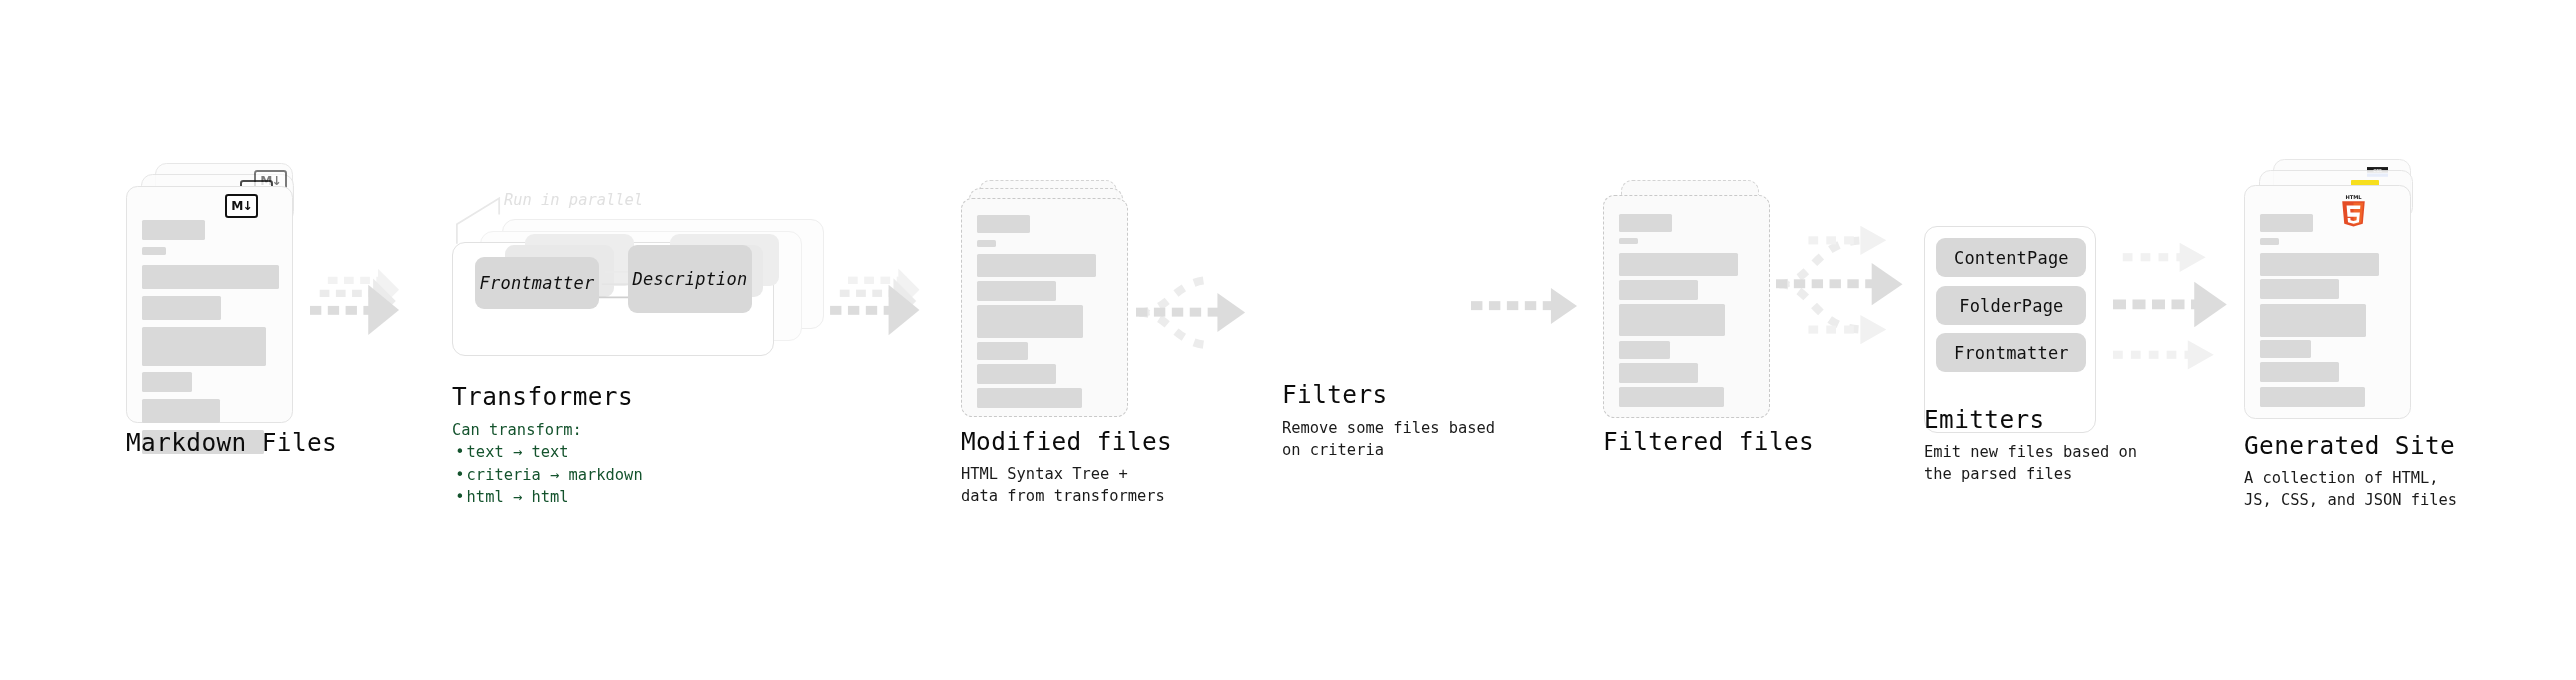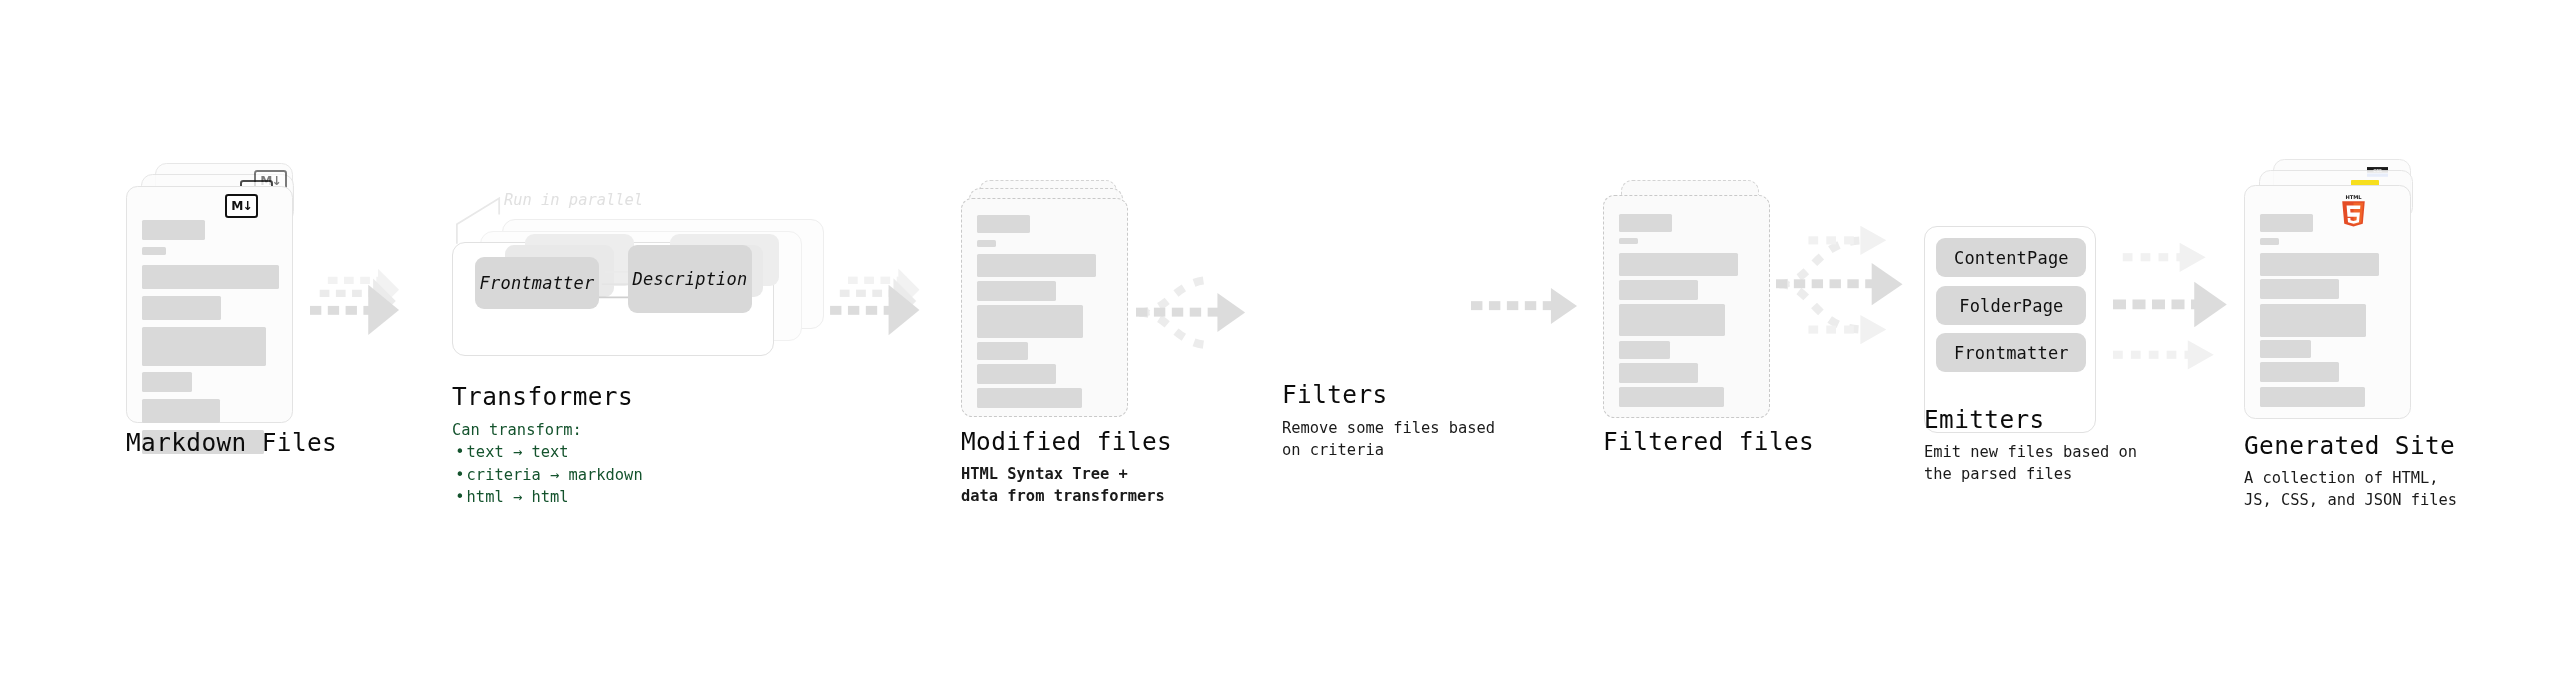--- a/index.html
+++ b/index.html
@@ -223,21 +223,21 @@
         <div class="skel" style="left:14.6px;top:55px;width:119px;height:23px;"></div>
         <div class="skel" style="left:14.6px;top:82px;width:79px;height:20.3px;"></div>
         <div class="skel" style="left:14.6px;top:106px;width:106px;height:32.5px;"></div>
         <div class="skel" style="left:14.6px;top:143px;width:51px;height:18px;"></div>
         <div class="skel" style="left:14.6px;top:165px;width:79px;height:20.3px;"></div>
         <div class="skel" style="left:14.6px;top:189px;width:105px;height:20.3px;"></div>
       </div>
     </div>
   </div>
   <div class="title" style="left:961px;top:427px;">Modified files</div>
-  <div class="sub" style="left:961px;top:463px;font-weight:bold;">HTML Syntax Tree +
+  <div class="sub" style="left:961px;top:463px;">HTML Syntax Tree +
 data from transformers</div>
 
   <svg class="node" style="left:1136px;top:262px;" width="114" height="106" viewBox="0 0 140 130">
     <g stroke="#ececec" stroke-width="10" stroke-dasharray="12 14" fill="none" stroke-linecap="butt">
       <path d="M4 62 C 40 62, 48 22, 92 22"></path>
       <path d="M4 62 C 40 62, 48 102, 92 102"></path>
     </g>
     <g fill="#dcdcdc">
       <rect x="0" y="56" width="14" height="11"></rect>
         <rect x="22" y="56" width="14" height="11"></rect>

